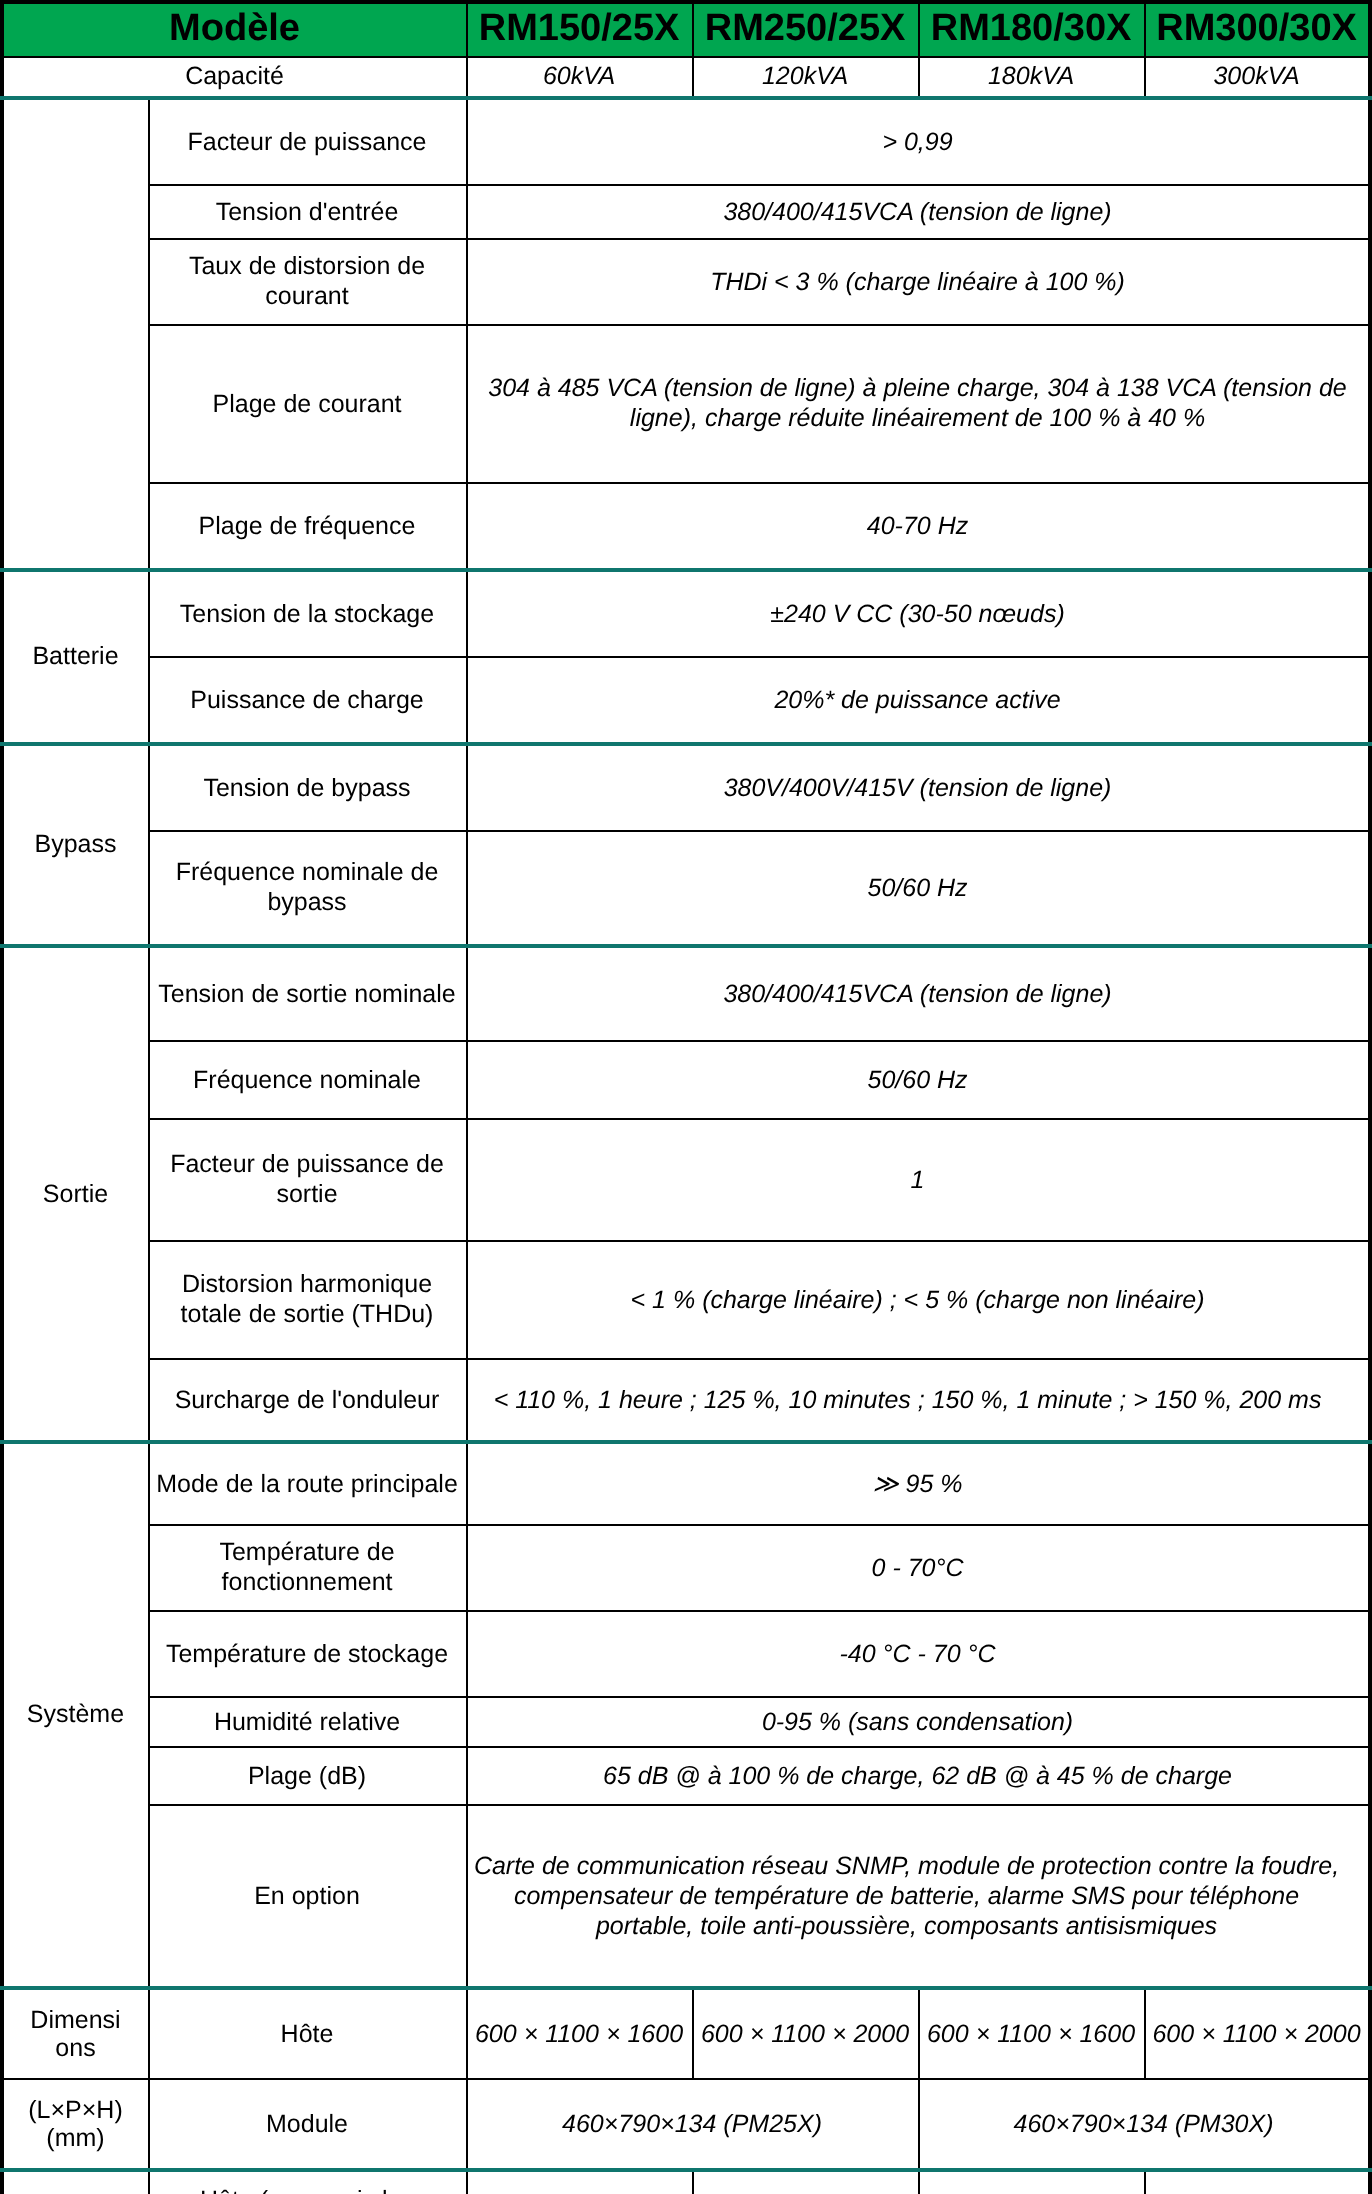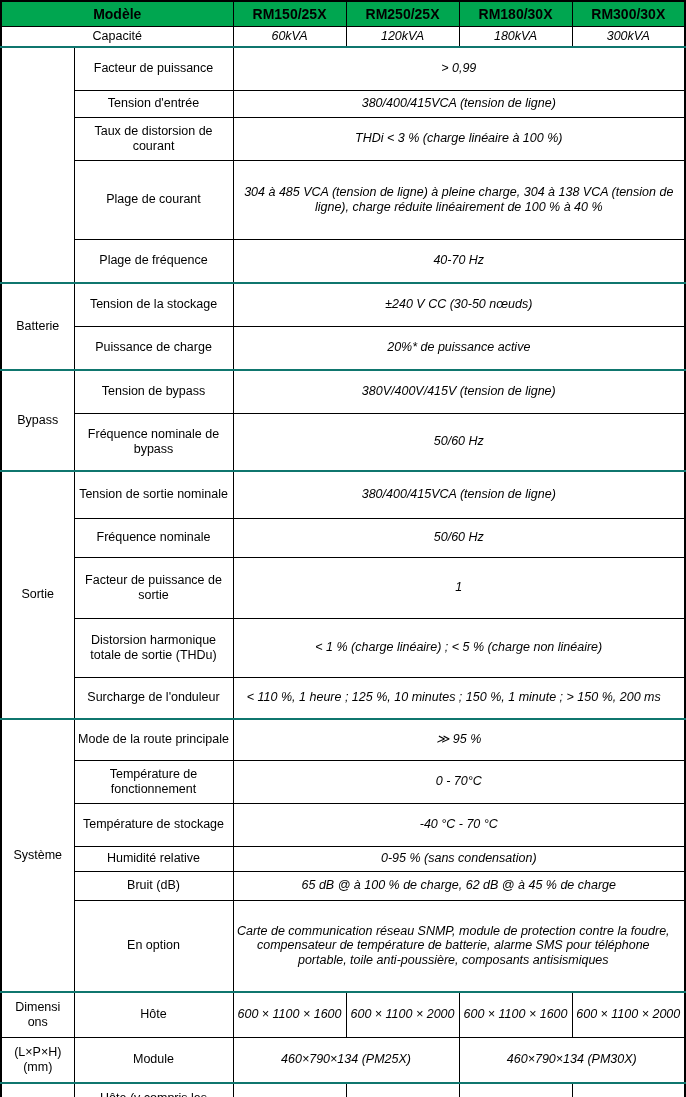--- a/index.html
+++ b/index.html
@@ -34,21 +34,21 @@
     padding: 2px 3px;
     font-weight: normal;
     word-wrap: break-word;
     overflow-wrap: break-word;
   }
   
   tr.header-row th {
     background: #00A650;
     color: #000000;
     font-weight: bold;
-    font-size: 14px;
+    font-size: 19px;
     border-color: #000;
     padding: 2px 2px;
     height: 20px;
   }
   
   td.sec-label {
     font-size: 12.5px;
     border-left: 2px solid #000;
     border-right: 2px solid #000;
   }
@@ -176,21 +176,21 @@
       </tr>
       <tr>
         <td class="param" style="height:38px">Température de stockage</td>
         <td class="val" colspan="4">-40 °C - 70 °C</td>
       </tr>
       <tr>
         <td class="param" style="height:20px">Humidité relative</td>
         <td class="val" colspan="4">0-95 % (sans condensation)</td>
       </tr>
       <tr>
-        <td class="param" style="height:24px">Bruit (dB)</td>
+        <td class="param" style="height:24px">Plage (dB)</td>
         <td class="val" colspan="4">65 dB @ à 100 % de charge, 62 dB @ à 45 % de charge</td>
       </tr>
       <tr>
         <td class="param" style="height:86px">En option</td>
         <td class="val" colspan="4" style="padding-right:14px">Carte de communication réseau SNMP, module de protection contre la foudre, compensateur de température de batterie, alarme SMS pour téléphone portable, toile anti-poussière, composants antisismiques</td>
       </tr>
 
       <tr class="sec-start">
         <td class="sec-blank" style="line-height:1.15;padding:1px 2px">
           <div>Dimensi</div>

